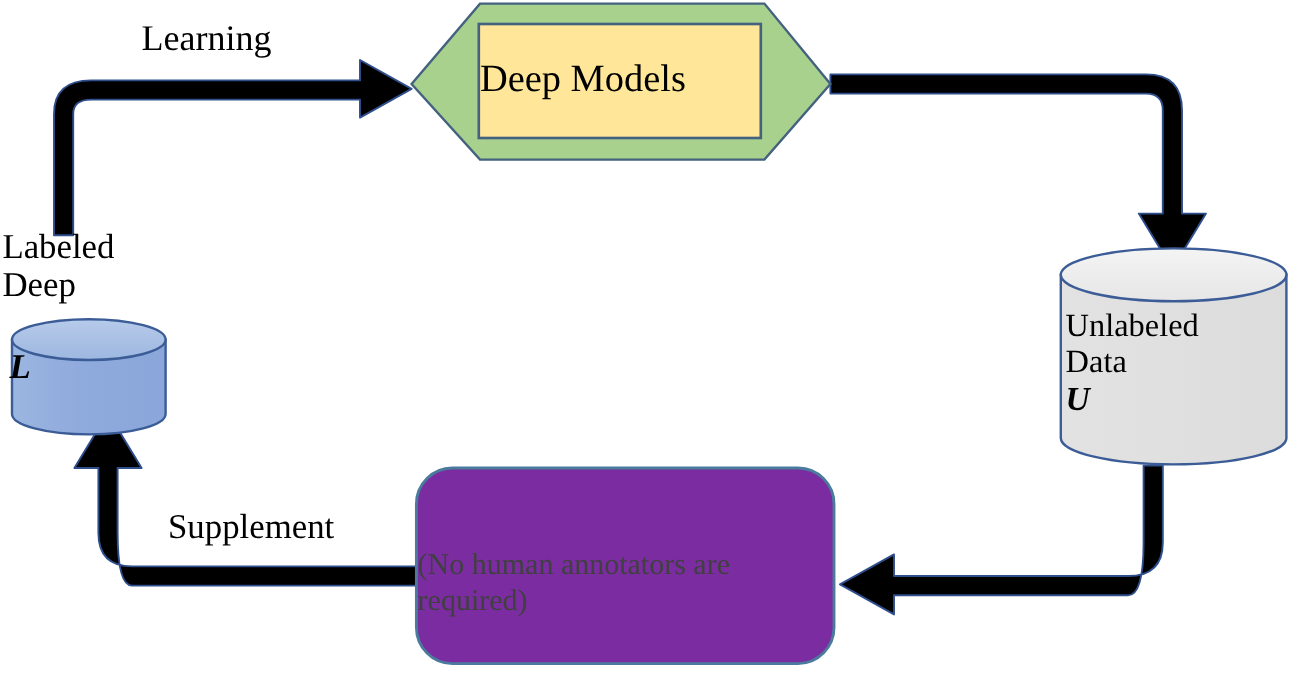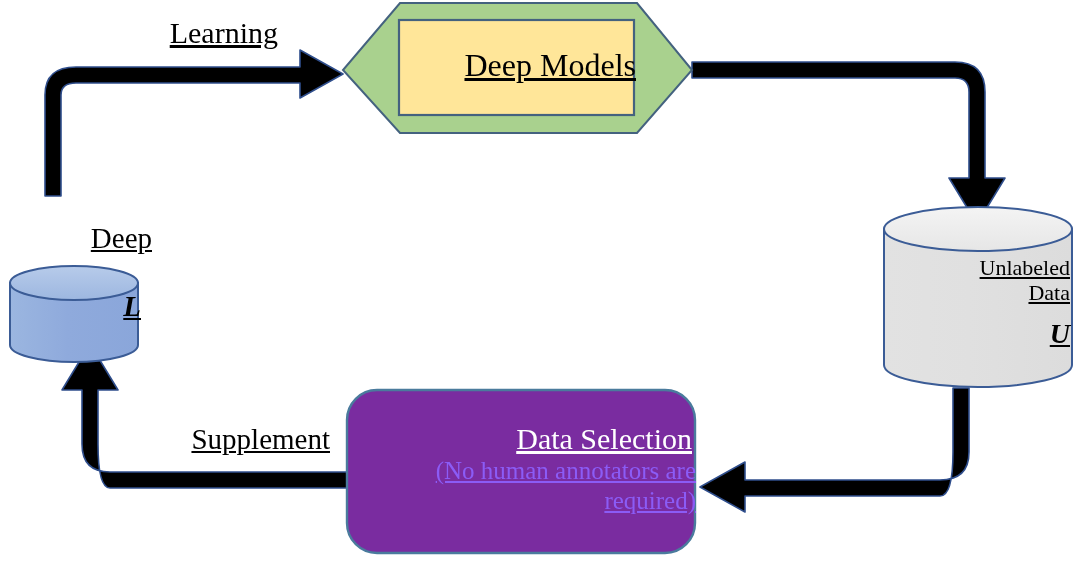--- a/index.html
+++ b/index.html
@@ -20,26 +20,25 @@
   }
   #diagram-svg {
     position: absolute;
     left: 0;
     top: 0;
     width: 1080px;
     height: 565px;
   }
   .node-label {
     position: absolute;
-    text-align: right;
+    text-align: left;
     line-height: 1.12;
     white-space: pre;
     pointer-events: none;
     font-family: "Liberation Serif", "DejaVu Serif", serif;
-    text-decoration: underline;
   }
   
   #label-learning {
     left: 118px;
     top: 16px;
     width: 160px;
     font-size: 30px;
     color: #000000;
   }
   #label-supplement {
@@ -70,21 +69,21 @@
     width: 133px;
     font-size: 29px;
     font-weight: bold;
     font-style: italic;
     color: #000000;
   }
   #label-unlabeled-pool {
     left: 888px;
     top: 256px;
     width: 182px;
-    font-size: 22px;
+    font-size: 27px;
     color: #000000;
   }
   #label-unlabeled-symbol {
     left: 888px;
     top: 318px;
     width: 182px;
     font-size: 28px;
     font-weight: bold;
     font-style: italic;
     color: #000000;
@@ -95,21 +94,21 @@
     width: 340px;
     font-size: 30px;
     color: #ffffff;
   }
   #label-data-selection-sub {
     left: 348px;
     top: 456px;
     width: 348px;
     font-size: 25px;
     line-height: 1.18;
-    color: #8b5cf6;
+    color: #404040;
     white-space: normal;
   }
 </style>
 </head>
 <body>
 
 <div id="canvas">
 
   <svg id="diagram-svg" viewBox="0 0 1080 565" xmlns="http://www.w3.org/2000/svg">
 
@@ -214,25 +213,24 @@
     </g>
 
   </svg>
 
   <div class="node-label" id="label-learning">Learning</div>
 
   <div class="node-label" id="label-supplement">Supplement</div>
 
   <div class="node-label" id="label-deep-models">Deep Models</div>
 
-  <div class="node-label" id="label-labeled-data"><br><span>Deep</span></div>
+  <div class="node-label" id="label-labeled-data"><span>Labeled</span><br><span>Deep</span></div>
 
   <div class="node-label" id="label-labeled-symbol">L</div>
 
   <div class="node-label" id="label-unlabeled-pool"><span>Unlabeled</span><br><span>Data</span></div>
 
   <div class="node-label" id="label-unlabeled-symbol">U</div>
 
-  <div class="node-label" id="label-data-selection-title">Data Selection</div>
 
   <div class="node-label" id="label-data-selection-sub">(No human annotators are required)</div>
 
 </div>
 
 </body></html>

